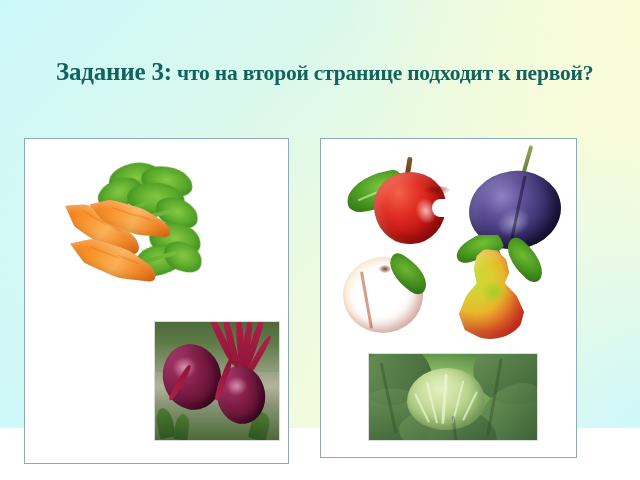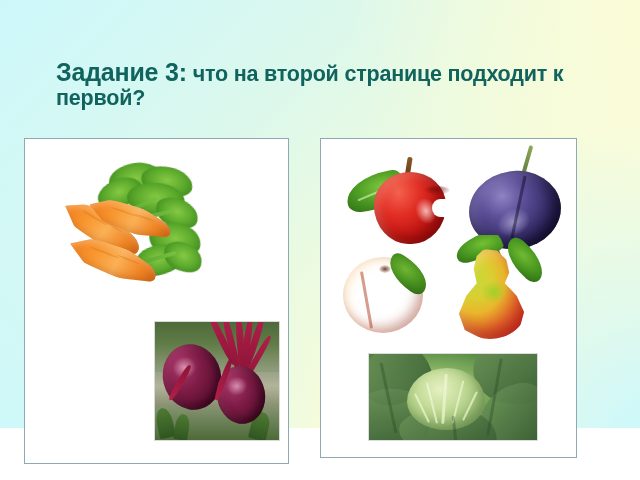--- a/index.html
+++ b/index.html
@@ -21,20 +21,21 @@
       linear-gradient(135deg,
         #cdf8fb 0%,
         #d4f8f4 18%,
         #dcf8ec 34%,
         #e8fae2 50%,
         #f2fbdd 64%,
         #fbfcd8 78%,
         #fdfbd6 88%,
         #f6fbdd 95%,
         #e2f9ef 100%);
+    font-family: Liberation Serif, serif;
   }
   
   #slide::after {
     content: "";
     position: absolute;
     inset: 0;
     pointer-events: none;
     background:
       radial-gradient(circle at 0% 100%, rgba(205,248,251,0.95) 0%, rgba(205,248,251,0.0) 42%),
       radial-gradient(circle at 100% 100%, rgba(205,248,251,0.95) 0%, rgba(205,248,251,0.0) 40%),

